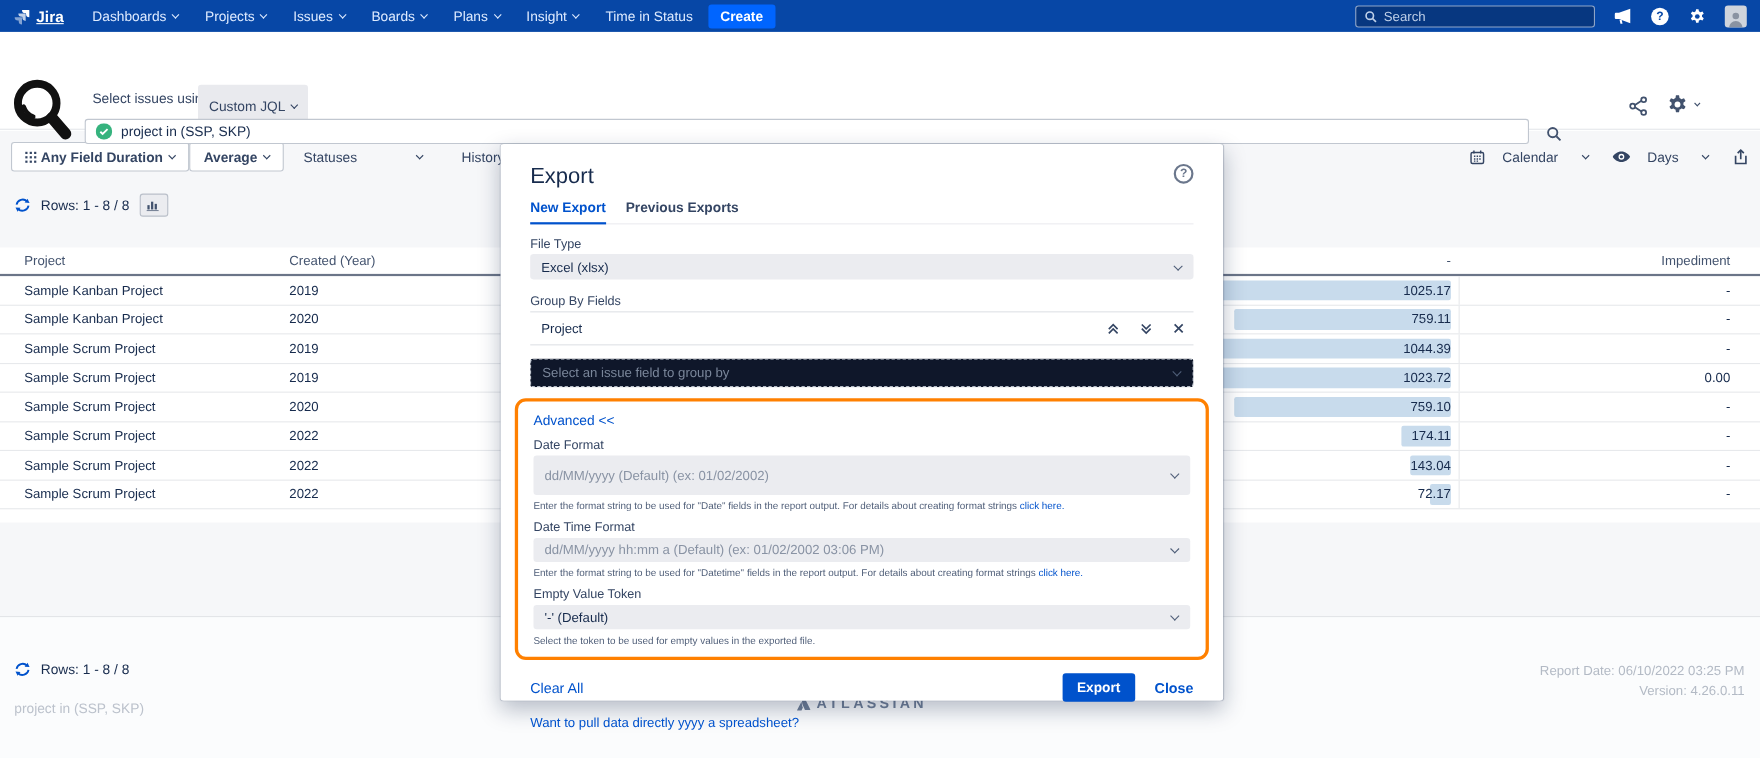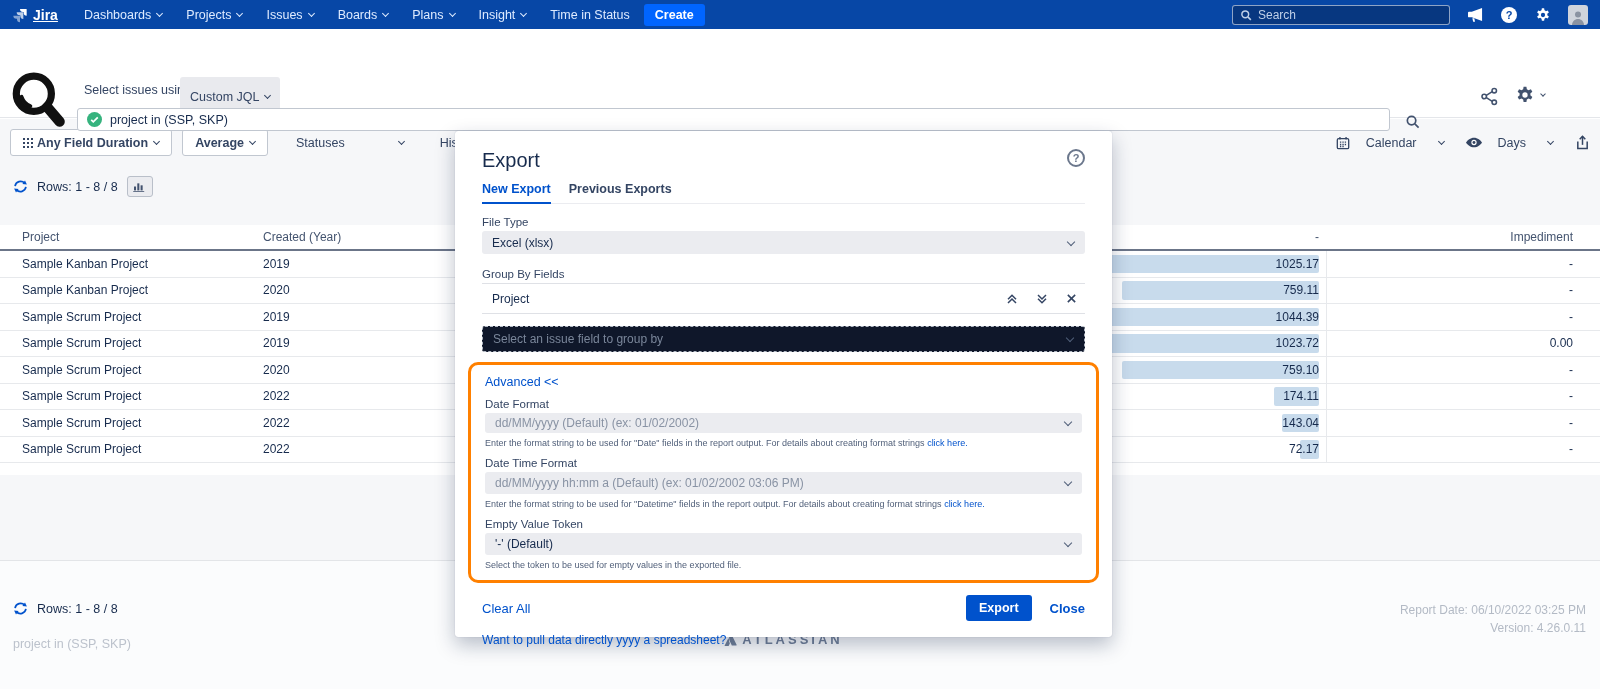--- a/index.html
+++ b/index.html
@@ -27,21 +27,21 @@
   .sel-label { position:absolute; left:84px; top:54px; font-size:12.5px; color:#344563; }
   .jql-mode-btn { position:absolute; left:180px; top:48px; height:40px; background:#E9EAEE; border:none; border-radius:3px; font-size:12.5px; color:#344563; padding:0 10px; display:flex; align-items:center; cursor:pointer; }
   .jql-input { position:absolute; left:77px; top:79px; width:1313px; height:23px; background:#fff; border:1px solid #c1c7d0; border-radius:3px; display:flex; align-items:center; gap:8px; padding:0 9px; font-size:12.5px; color:#172B4D; cursor:text; }
   .jql-search-btn { position:absolute; left:1402px; top:82px; width:20px; height:20px; cursor:pointer; display:flex; align-items:center; justify-content:center; }
   .hdr-share { position:absolute; left:1480px; top:58px; cursor:pointer; }
   .hdr-gear { position:absolute; left:1515px; top:56px; cursor:pointer; display:flex; align-items:center; color:#42526E; }
 
   
   .main { position:absolute; top:119px; left:0; width:1600px; height:570px; background:#f6f7f9; }
   .toolbar { position:absolute; top:10px; left:10px; right:10px; height:27px; display:flex; align-items:center; }
-  .tb-btn { height:27px; background:#fff; border:1px solid #c1c7d0; border-radius:3px; display:flex; align-items:center; padding:0 12px; font-size:12.5px; color:#344563; font-weight:bold; margin-right:10px; cursor:pointer; }
+  .tb-btn { height:27px; background:#fff; border:1px solid #c1c7d0; border-radius:3px; display:flex; align-items:center; padding:0 12px; font-size:12.5px; color:#344563; font-weight:bold; cursor:pointer; }
   .tb-link { display:flex; align-items:center; font-size:12.5px; color:#344563; margin:12px 18px; cursor:pointer;gap:48px; }
   .grid-icon { width:2px; height:2px; background:#344563; box-shadow:4px 0 #344563,8px 0 #344563,0 4px #344563,4px 4px #344563,8px 4px #344563,0 8px #344563,4px 8px #344563,8px 8px #344563; margin-right:12px; margin-bottom:8px; }
   .tb-right { margin-left:auto; display:flex; align-items:center; gap:8px; }
   .tb-ric { display:flex; align-items:center; gap:16px; font-size:12.5px; color:#344563; cursor:pointer; margin-left:14px; }
 
   .rows-info { position:absolute; left:13px; display:flex; align-items:center; gap:9px; font-size:12.5px; color:#172B4D; }
   .chart-btn { width:26px; height:21px; background:#ebecf0; border:1px solid #b9bfc9; border-radius:3px; display:flex; align-items:center; justify-content:center; cursor:pointer; }
 
   
   .table { position:absolute; top:106px; left:0; width:1600px; background:#fff; padding-bottom:12px; }
@@ -418,21 +418,21 @@
     </div>
     <div class="select dashed">
         <span>Select an issue field to group by</span>
         <span class="chev"></span>
       </div>
 
     <div class="adv-panel">
       <span class="link adv-link">Advanced &lt;&lt;</span>
 
       <div class="fld-label" style="margin-top:8px;">Date Format</div>
-      <div class="select muted" style="height:20px;">
+      <div class="select muted" style="height:36px;">
           <span>dd/MM/yyyy (Default) (ex: 01/02/2002)</span>
           <span class="chev"></span>
         </div>
       <div class="helper"><span>Enter the format string to be used for "Date" fields in the report output. For details about creating format strings </span><span class="link">click here.</span></div>
 
       <div class="fld-label" style="margin-top:9px;">Date Time Format</div>
       <div class="select muted" style="height:22px;">
           <span>dd/MM/yyyy hh:mm a (Default) (ex: 01/02/2002 03:06 PM)</span>
           <span class="chev"></span>
         </div>

